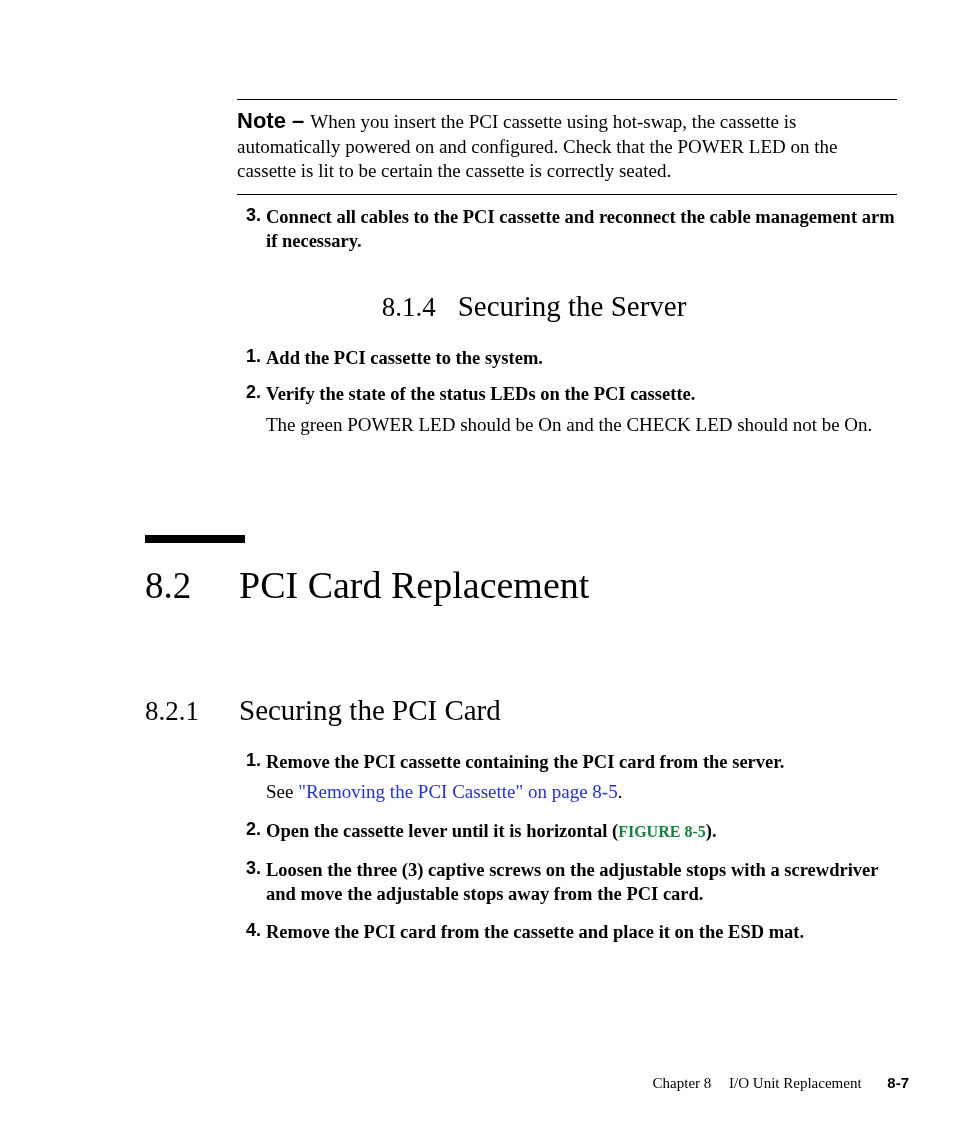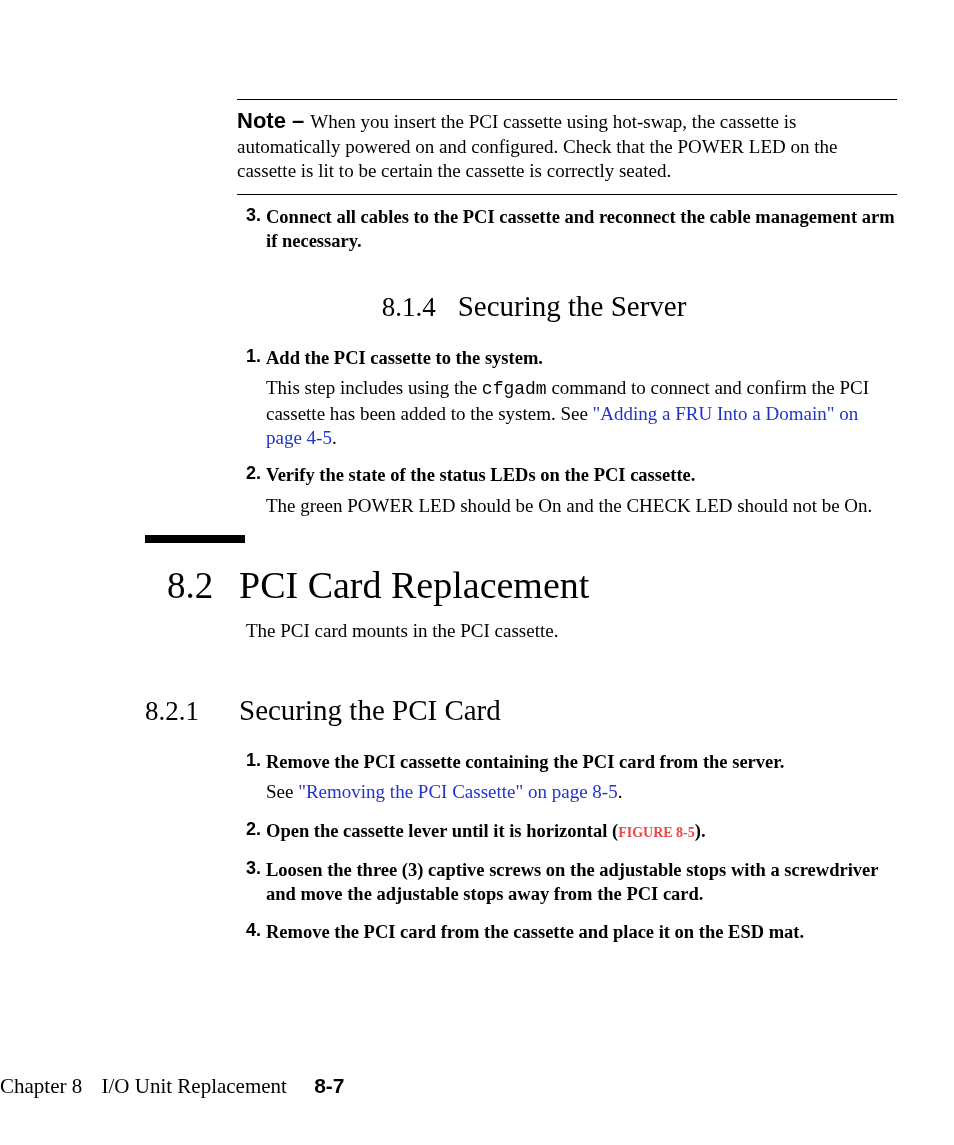--- a/index.html
+++ b/index.html
@@ -40,21 +40,21 @@
     top: 205px;
     width: 650px;
   }
   .step-row { display: flex; margin-bottom: 6px; }
   .step-num  { flex: 0 0 20px; font-weight: bold; font-size: 18px; font-family: Arial, Helvetica, sans-serif;}
   .step-body { flex: 1 1 auto; }
   .step-bold { font-weight: bold; font-size: 18.5px; line-height: 1.32; font-family: Liberation Serif, serif;}
   .step-desc { font-size: 19px; line-height: 1.3; margin-top: 6px; }
   .mono { font-family: "Courier New", Courier, monospace; font-size: 18px; }
   .xref { color: #2233cc; }
-  .figref { color: #ef4444; font-size: 14px; text-align: right; }
+  .figref { color: #15803d; font-size: 16px; text-align: right; }
 
   .h814 {
     position: absolute;
     left: 145px;
     top: 290px;
     width: 760px;
     text-align: center;
   }
   .sub-num {
     display: inline-block;
@@ -83,21 +83,20 @@
     position: absolute;
     left: 145px;
     top: 563px;
     width: 760px;
   }
   .sec-num {
     display: inline-block;
     width: 90px;
     vertical-align: baseline;
     font-size: 37px;
-    text-align: center;
   }
   .sec-title { font-size: 38px; }
   .intro-82 {
     position: absolute;
     left: 246px;
     top: 620px;
     width: 650px;
     font-size: 19px;
   }
 
@@ -111,25 +110,25 @@
   .steps-821 {
     position: absolute;
     left: 246px;
     top: 750px;
     width: 650px;
   }
   .steps-821 .step-row { margin-bottom: 14px; }
 
   .footer {
     position: absolute;
-    left: 0;
+    left: 12px;
     top: 1074px;
     width: 897px;
-    text-align: left;
-    font-size: 21px;
+    text-align: right;
+    font-size: 15px;
   }
   .footer .chap { margin-right: 14px; }
   .footer .ctitle { margin-right: 22px; }
   .footer .pg { font-weight: bold; font-family: Arial, Helvetica, sans-serif;}
 </style>
 </head>
 <body>
 
 <div class="page">
 
@@ -151,40 +150,36 @@
   <div class="h814">
     <span class="sub-num">8.1.4</span>
     <span class="sub-title">Securing the Server</span>
   </div>
 
   <div class="steps-814">
     <div class="step-row">
       <div class="step-num">1.</div>
       <div class="step-body">
         <div class="step-bold">Add the PCI cassette to the system.</div>
-        <div class="step-desc">
-          <span>This step includes using the </span><span class="mono">cfgadm</span><span> command to connect and confirm the PCI cassette has been added to the system. See </span><span class="xref">"Adding a FRU Into a Domain" on page 4-5</span><span>.</span>
-        </div>
       </div>
     </div>
     <div class="step-row" style="margin-top:12px;">
       <div class="step-num">2.</div>
       <div class="step-body">
         <div class="step-bold">Verify the state of the status LEDs on the PCI cassette.</div>
         <div class="step-desc">The green POWER LED should be On and the CHECK LED should not be On.</div>
       </div>
     </div>
   </div>
 
   <div class="rule-82"></div>
   <div class="h82">
     <span class="sec-num">8.2</span>
     <span class="sec-title">PCI Card Replacement</span>
   </div>
-  <div class="intro-82">The PCI card mounts in the PCI cassette.</div>
 
   <div class="h821">
     <span class="sub-num">8.2.1</span>
     <span class="sub-title">Securing the PCI Card</span>
   </div>
 
   <div class="steps-821">
     <div class="step-row">
       <div class="step-num">1.</div>
       <div class="step-body">

